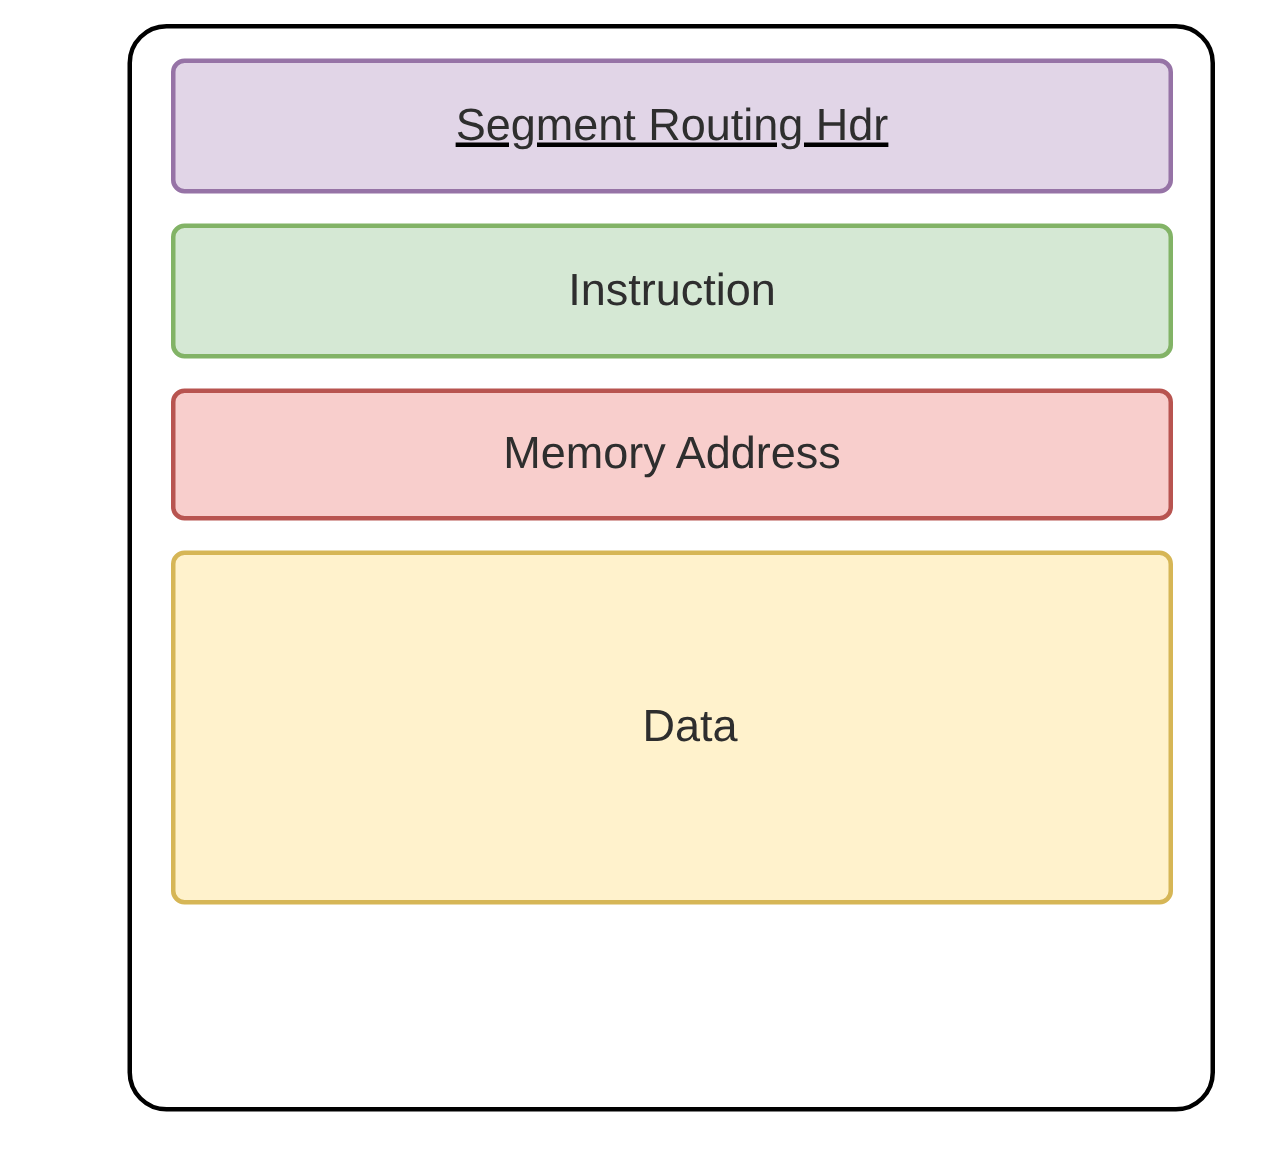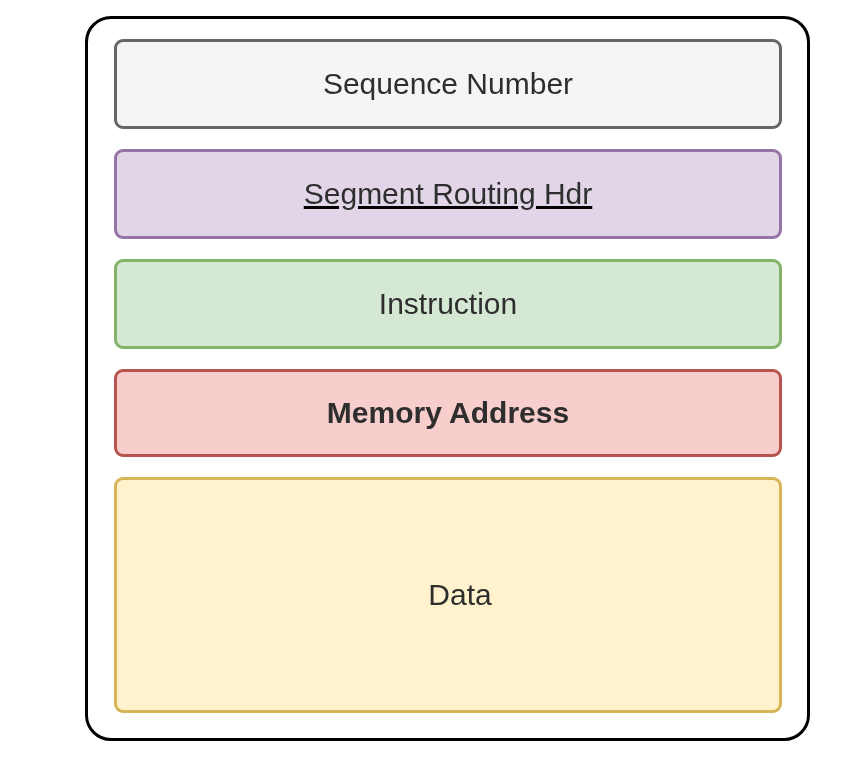--- a/index.html
+++ b/index.html
@@ -47,34 +47,31 @@
     line-height: 1.2;
     white-space: nowrap;
   }
 </style>
 </head>
 <body>
 
 <div class="canvas">
   <div class="packet-container">
 
-    <div class="field" style="background: rgb(245, 245, 245); border-color: rgb(102, 102, 102); height: 90px;">
-      <span class="field-label" style="color: rgb(46, 46, 46);">Sequence Number</span>
-    </div>
 
     <div class="field" style="background: rgb(225, 213, 231); border-color: rgb(150, 115, 166); height: 90px; text-decoration: underline;">
       <span class="field-label" style="color: rgb(46, 46, 46);">Segment Routing Hdr</span>
     </div>
 
     <div class="field" style="background: rgb(213, 232, 212); border-color: rgb(130, 179, 102); height: 90px; align-items: center;">
       <span class="field-label" style="color: rgb(46, 46, 46);">Instruction</span>
     </div>
 
     <div class="field" style="background: rgb(248, 206, 204); border-color: rgb(184, 84, 80); height: 88px;">
-      <span class="field-label" style="color: rgb(46, 46, 46); font-weight: bold;">Memory Address</span>
+      <span class="field-label" style="color: rgb(46, 46, 46);">Memory Address</span>
     </div>
 
     <div class="field" style="background: rgb(255, 242, 204); border-color: rgb(214, 182, 86); height: 236px; padding-left: 24px;">
       <span class="field-label" style="color: rgb(46, 46, 46);">Data</span>
     </div>
 
   </div>
 </div>
 
 </body></html>

